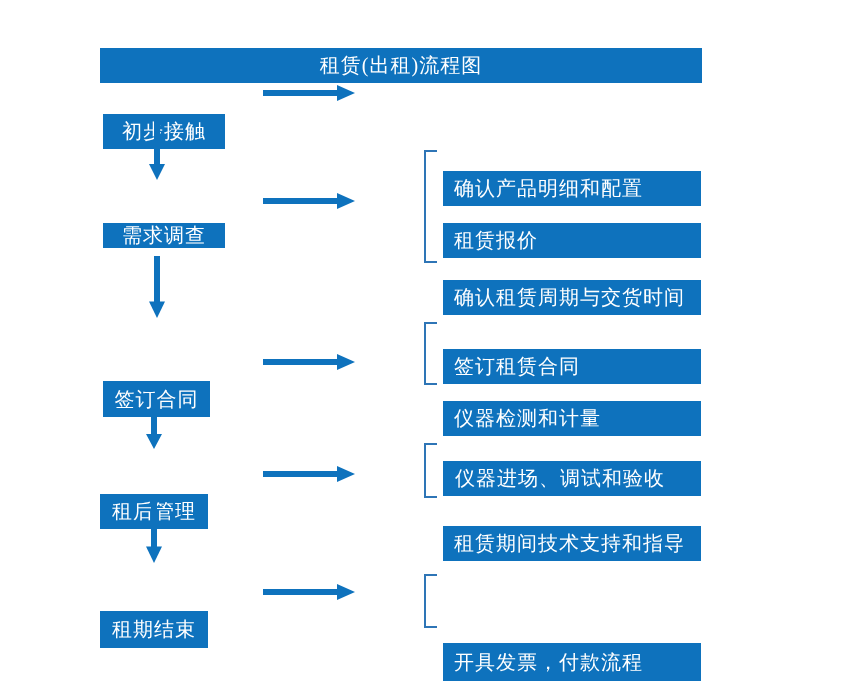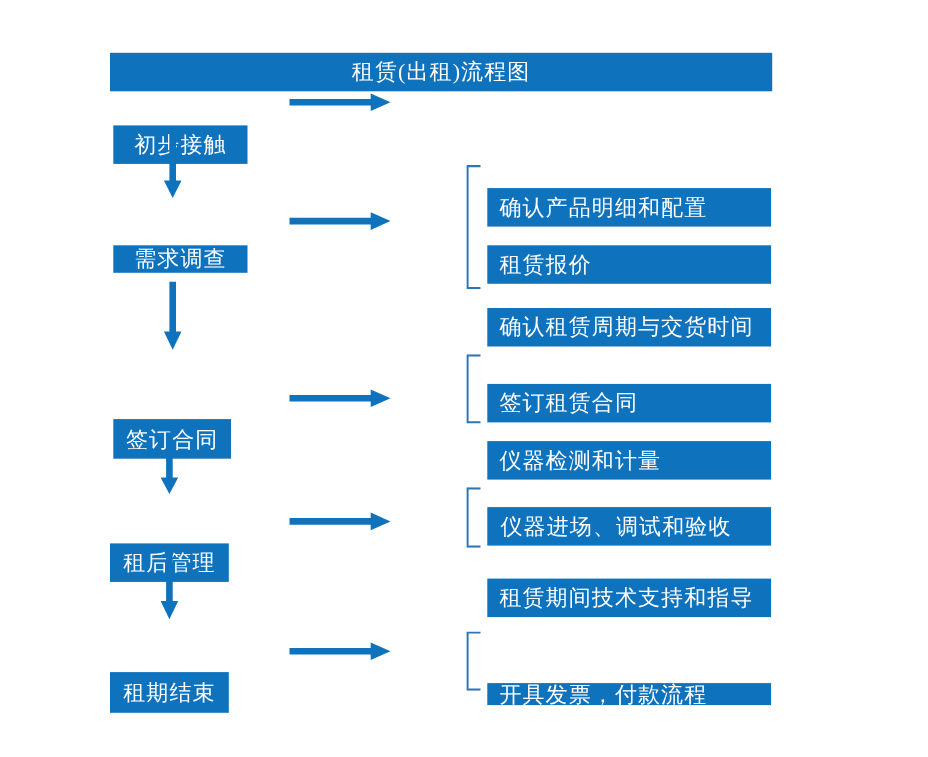--- a/index.html
+++ b/index.html
@@ -126,15 +126,15 @@
       </svg>
   </div>
 
   <div class="box output-box" style="top:135px;">确认产品明细和配置</div>
   <div class="box output-box" style="top:187px;">租赁报价</div>
   <div class="box output-box" style="top:244px;text-align:right;">确认租赁周期与交货时间</div>
   <div class="box output-box" style="top:313px;">签订租赁合同</div>
   <div class="box output-box" style="top:365px;">仪器检测和计量</div>
   <div class="box output-box" style="top:425px;padding-left:12px;">仪器进场、调试和验收</div>
   <div class="box output-box" style="top:490px;">租赁期间技术支持和指导</div>
-  <div class="box output-box" style="top:585px; height:20px;">开具发票，付款流程</div>
+  <div class="box output-box" style="top:607px; height:38px;">开具发票，付款流程</div>
 
 </div>
 
 </body></html>

